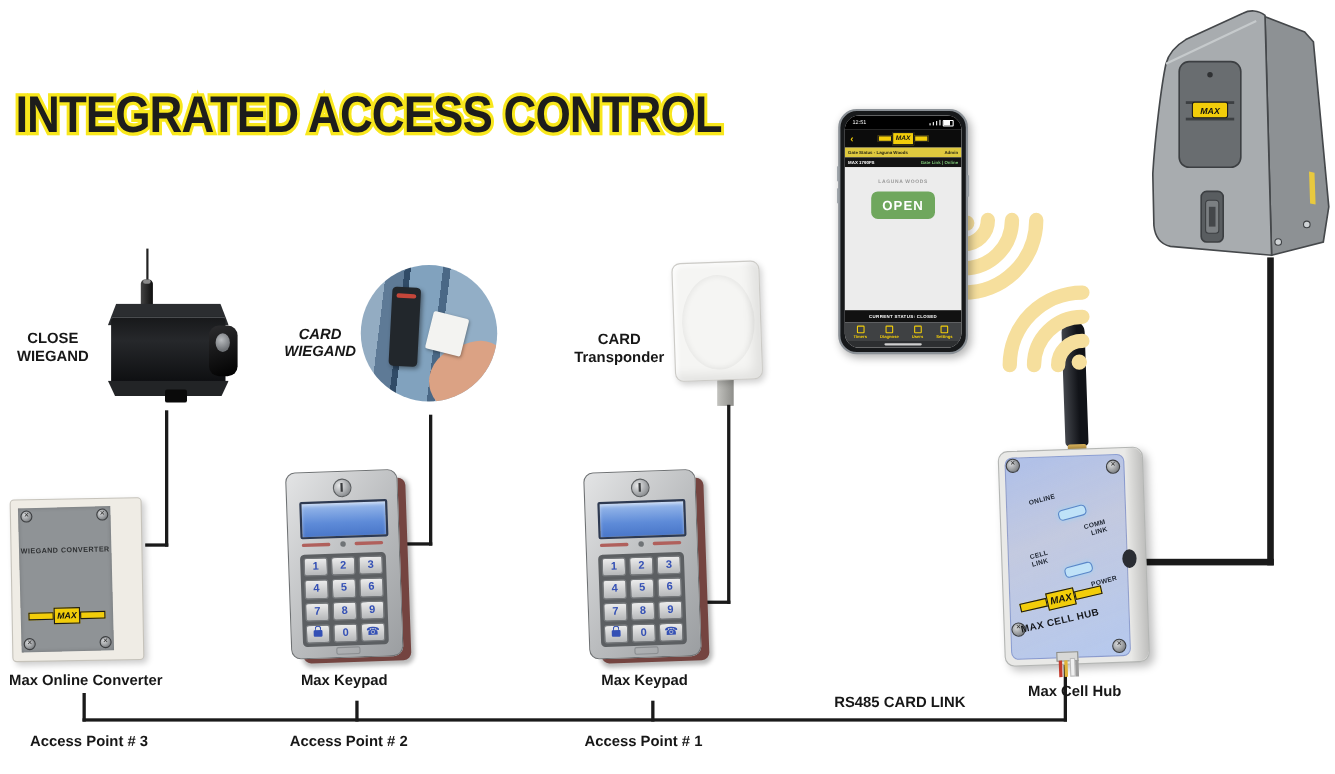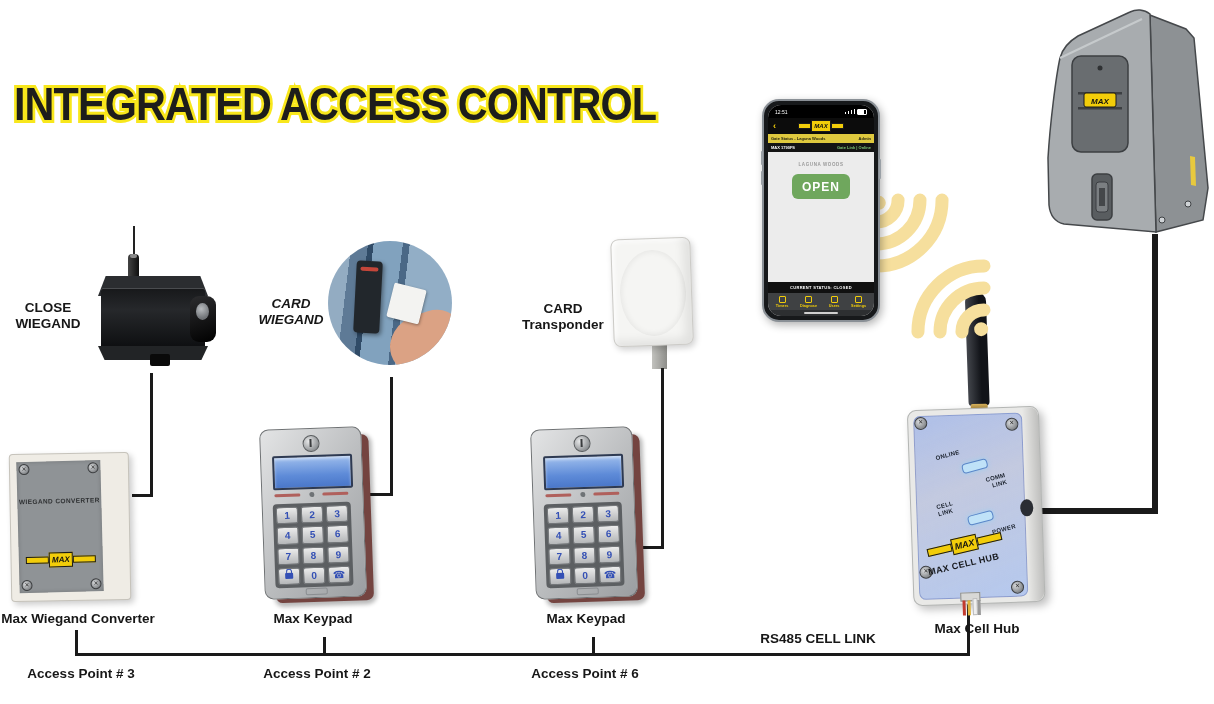--- a/index.html
+++ b/index.html
@@ -396,20 +396,20 @@
       </span>
       <span class="p-nav-item">
         <span class="p-nav-ic"></span>
         <span>Settings</span>
       </span>
     </div>
     <div class="p-home"></div>
   </div>
 </div>
 
-<div class="abs caption" style="left:0px;top:611px;width:156px;">Max Wiegand Converter</div>
+<div class="abs caption" style="left:0px;top:611px;width:156px;">Max Online Converter</div>
 <div class="abs caption" style="left:243px;top:611px;width:140px;">Max Keypad</div>
 <div class="abs caption" style="left:516px;top:611px;width:140px;">Max Keypad</div>
-<div class="abs caption" style="left:738px;top:631px;width:160px;">RS485 CELL LINK</div>
+<div class="abs caption" style="left:738px;top:631px;width:160px;">RS485 CARD LINK</div>
 <div class="abs caption" style="left:917px;top:621px;width:120px;">Max Cell Hub</div>
 <div class="abs caption" style="left:11px;top:666px;width:140px;">Access Point # 3</div>
 <div class="abs caption" style="left:247px;top:666px;width:140px;">Access Point  # 2</div>
-<div class="abs caption" style="left:515px;top:666px;width:140px;">Access Point  # 6</div>
+<div class="abs caption" style="left:515px;top:666px;width:140px;">Access Point  # 1</div>
 
 </body></html>

